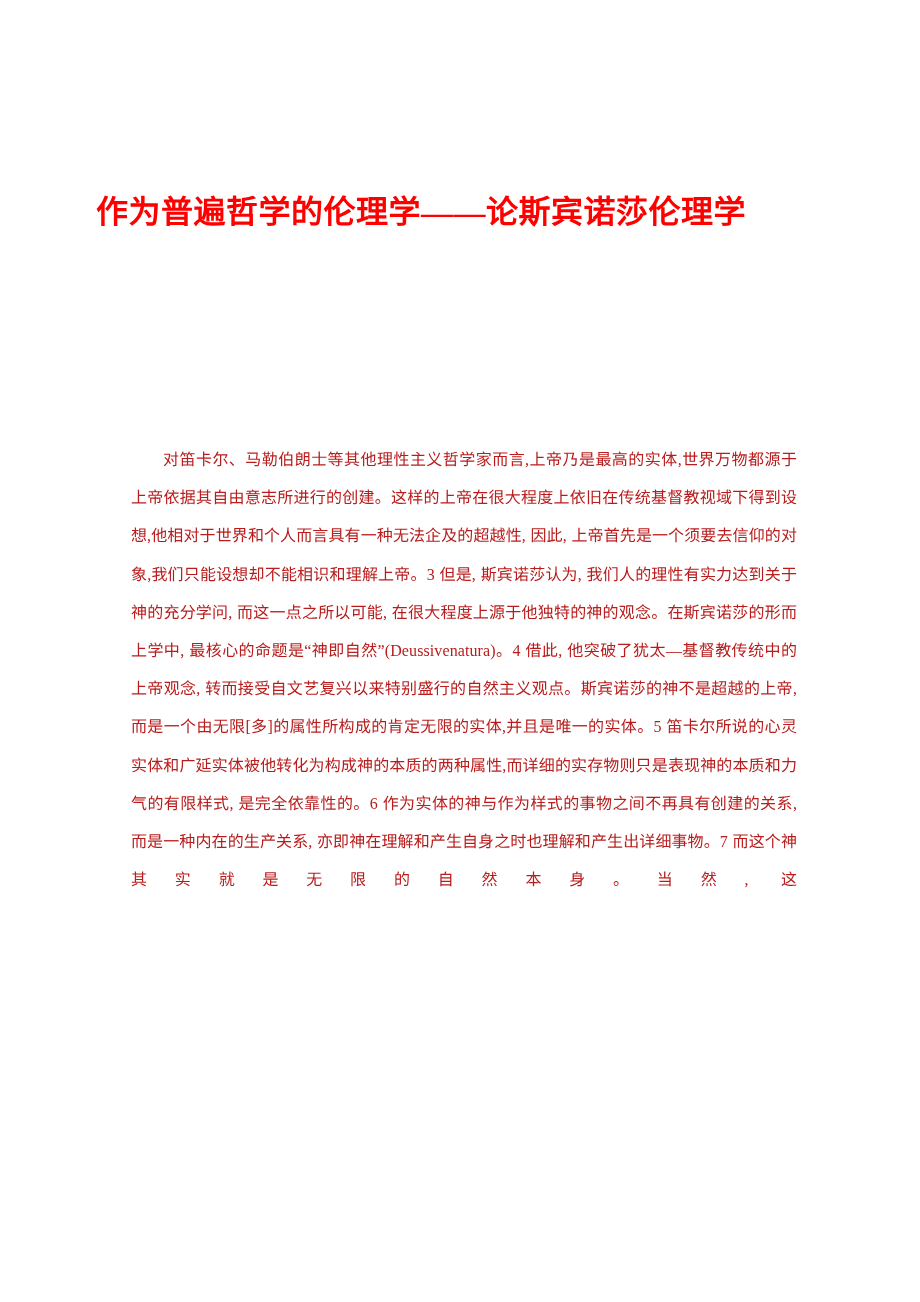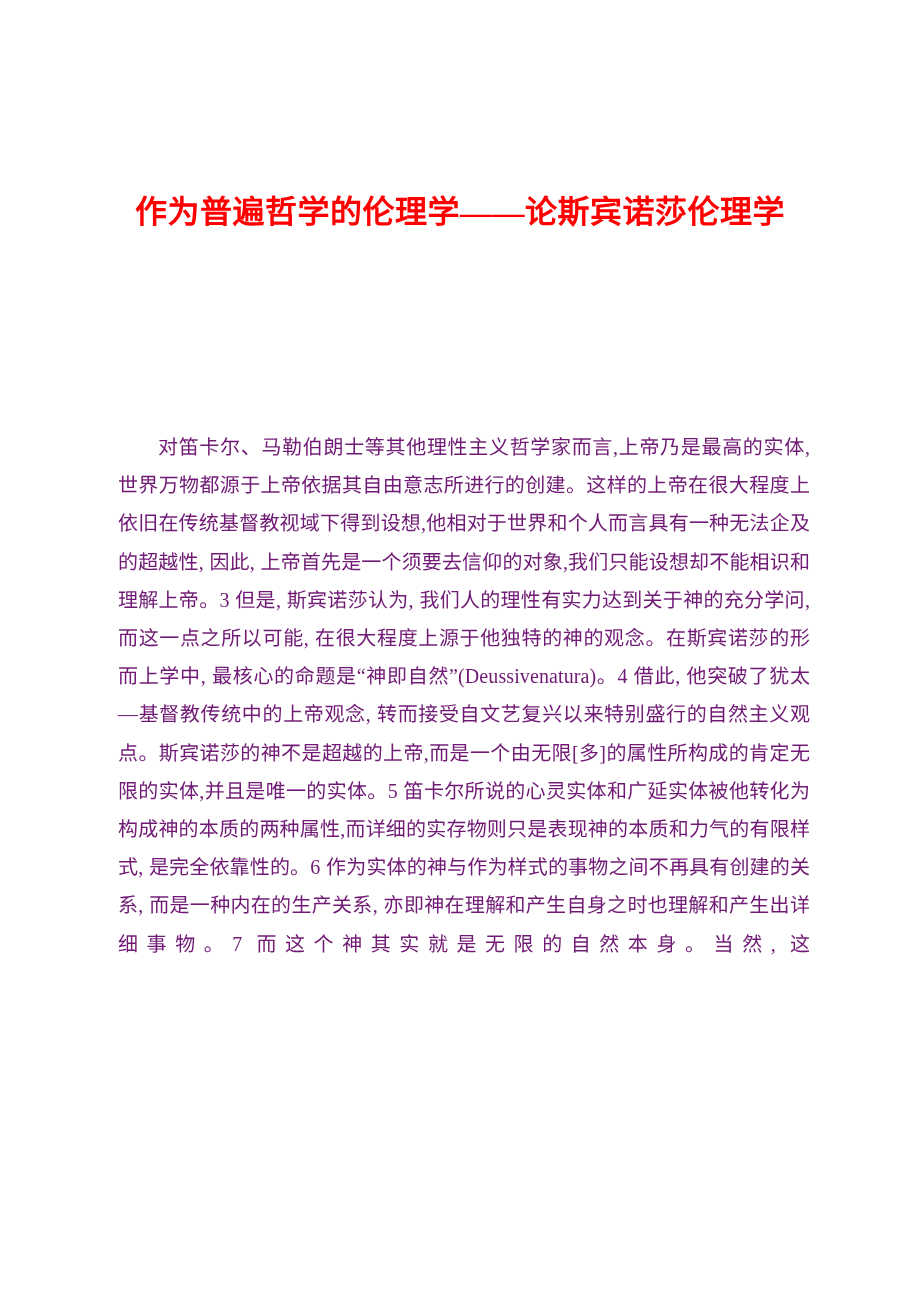--- a/index.html
+++ b/index.html
@@ -22,21 +22,20 @@
     overflow: hidden;
     box-sizing: border-box;
   }
 
   
   .title-block {
     position: absolute;
     left: 0;
     top: 188px;
     width: 920px;
-    text-align: center;
     padding: 0 96px;
     box-sizing: border-box;
   }
 
   .title-line {
     display: block;
     color: #ff0000;
     font-family: "Liberation Serif", "DejaVu Serif", serif;
     font-weight: 700;
     font-size: 32px;
@@ -47,24 +46,24 @@
 
   
   .body-block {
     position: absolute;
     left: 118px;
     top: 428px;
     width: 692px;
   }
 
   .para {
-    margin: 0;
-    color: #701a75;
+    margin: 13px;
+    color: #b91c1c;
     font-family: "Liberation Serif", "DejaVu Serif", serif;
-    font-size: 20px;
+    font-size: 16px;
     line-height: 38.2px;
     text-align: justify;
     text-justify: inter-character;
     text-indent: 2em;
     letter-spacing: 0.1px;
     word-spacing: 0.5px;
     font-weight: 400;
   }
 
   

